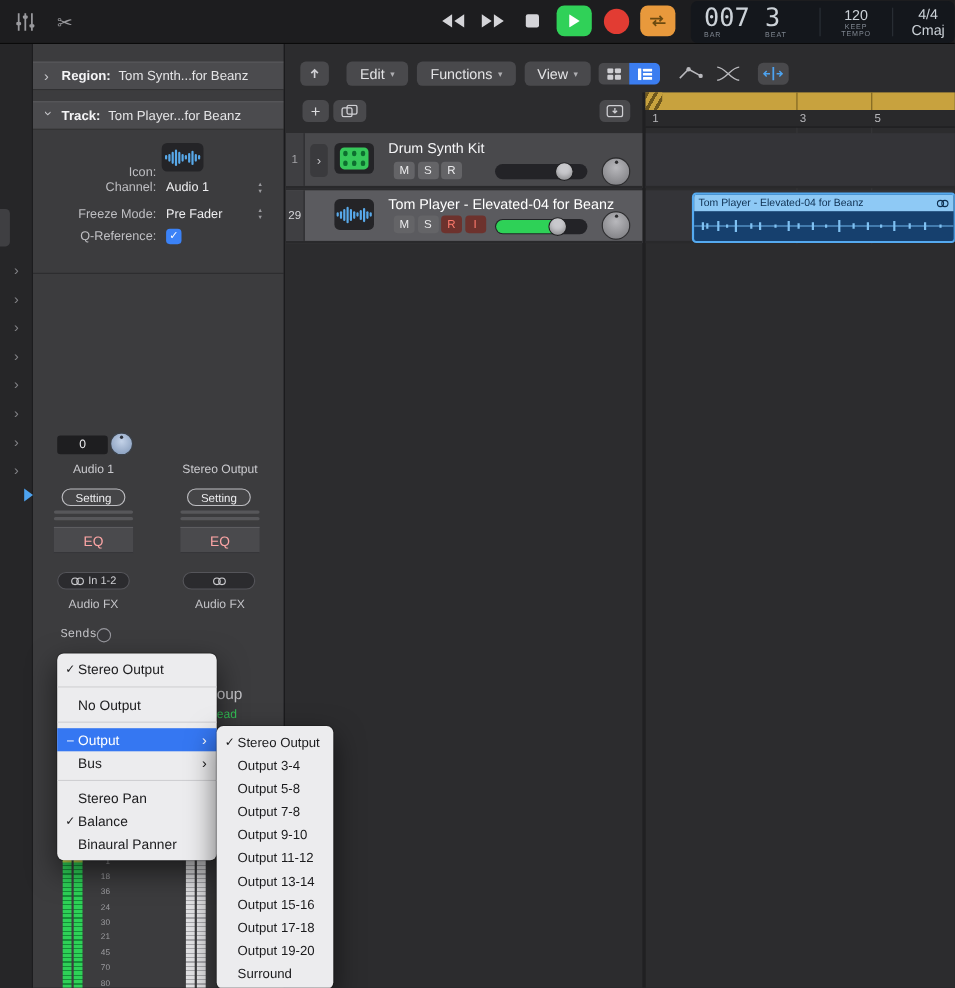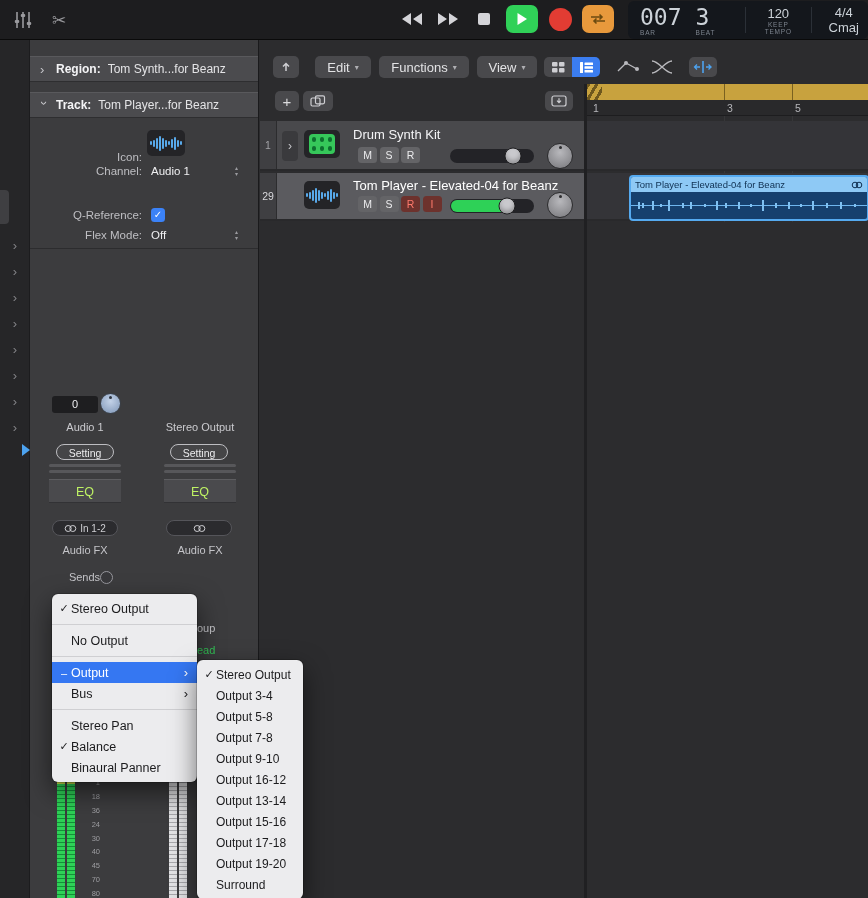--- a/index.html
+++ b/index.html
@@ -53,30 +53,30 @@
   .wf-bars i{width:2px;background:#58a9ea;border-radius:1px;display:block;}
   #insp-divider{position:absolute;left:0;top:208px;width:228px;height:1px;background:#2c2c2e;}
   #gain-box{position:absolute;left:22px;top:356px;width:46px;height:17px;background:#1e1e20;border-radius:3px;color:#ededef;font-size:11px;line-height:17px;text-align:center;}
   #gain-knob{position:absolute;left:70px;top:353px;width:21px;height:21px;border-radius:50%;background:radial-gradient(circle at 50% 38%,#c3d2e8,#7e95b6);border:1px solid #3a4048;box-sizing:border-box;}
   #gain-knob::after{content:"";position:absolute;left:50%;top:2px;width:3px;height:3px;margin-left:-1.5px;border-radius:50%;background:#2e3440;}
   .strip-name{position:absolute;width:72px;text-align:center;font-size:11px;color:#cbcbcf;white-space:nowrap;}
   #name-left{left:19px;top:381px;}#name-right{left:134px;top:381px;}
   .pill-btn{position:absolute;width:58px;height:16px;border:1px solid #bdbdc1;border-radius:9px;font-size:10.5px;color:#ececee;text-align:center;line-height:16px;background:rgba(255,255,255,.05);box-sizing:border-box;}
   #setting-left{left:26px;top:404px;}#setting-right{left:140px;top:404px;}
   .slot{position:absolute;width:72px;height:3px;background:#57575a;border-radius:1.5px;}
-  .eq-box{position:absolute;width:72px;height:24px;background:#4a4a4d;border-top:1px solid #5d5d60;border-bottom:1px solid #323235;color:#bef264;font-size:12.5px;text-align:center;line-height:24px;box-sizing:border-box;}
+  .eq-box{position:absolute;width:72px;height:24px;background:#4a4a4d;border-top:1px solid #5d5d60;border-bottom:1px solid #323235;color:#fca5a5;font-size:12.5px;text-align:center;line-height:24px;box-sizing:border-box;}
   #eq-left{left:19px;top:439px;}#eq-right{left:134px;top:439px;}
   .io-pill{position:absolute;width:66px;height:16px;background:#2b2b2e;border:1px solid #55555a;border-radius:9px;color:#cfcfd3;font-size:10px;display:flex;align-items:center;justify-content:center;gap:3px;box-sizing:border-box;}
   #input-left{left:22px;top:480px;}#input-right{left:136px;top:480px;}
   .fx-label{position:absolute;width:72px;text-align:center;font-size:11px;color:#c4c4c8;}
   #fx-left{left:19px;top:504px;}#fx-right{left:134px;top:504px;}
-  #sends-row{position:absolute;left:19px;top:529px;width:80px;height:16px;display:flex;align-items:center;justify-content:center;padding:0 2px 0 6px;box-sizing:border-box;}
+  #sends-row{position:absolute;left:19px;top:529px;width:80px;height:16px;display:flex;align-items:center;justify-content:flex-start;padding:0 2px 0 6px;box-sizing:border-box;font-family:Liberation Mono, monospace;}
   #sends-label{font-size:11px;color:#c4c4c8;}
   #sends-knob{width:13px;height:13px;border-radius:50%;border:1.5px solid #97979d;background:#39393c;box-sizing:border-box;}
-  #partial-group{position:absolute;left:167px;top:582px;font-size:11px;color:#c4c4c8;}
+  #partial-group{position:absolute;left:167px;top:582px;font-size:14px;color:#c4c4c8;}
   #partial-read{position:absolute;left:167px;top:604px;font-size:11px;color:#35c759;}
   .meter{position:absolute;width:8px;height:119px;}
   #m-g1{left:27px;top:739px;}#m-g2{left:37px;top:739px;}
   #m-w1{left:139px;top:739px;}#m-w2{left:149px;top:739px;}
   .meter.green{background:repeating-linear-gradient(to bottom,var(--meter-green) 0 3px,#149038 3px 4px);}
   .meter.green::before{content:"";position:absolute;left:0;right:0;top:0;height:5px;background:#c9dd4a;}
   .meter.white{background:repeating-linear-gradient(to bottom,#e2e2e4 0 3px,#a8a8ac 3px 4px);}
   #meter-scale{position:absolute;left:48px;top:739px;width:22px;height:119px;display:flex;flex-direction:column;justify-content:space-between;align-items:flex-end;}
   .scale-num{font-size:7.5px;line-height:8px;color:#9d9da1;}
   
@@ -266,31 +266,31 @@
     </div>
   </div>
   <div class="prow" id="prow-channel">
     <span class="p-label">Channel:</span>
     <span class="p-value">Audio 1</span>
     <span class="stepper">
         <span>▴</span>
         <span>▾</span>
       </span>
   </div>
-  <div class="prow" id="prow-qref">
-    <span class="p-label">Q-Reference:</span>
-    <span class="checkbox">✓</span>
-  </div>
-  <div class="prow" id="prow-flex">
-    <span class="p-label">Flex Mode:</span>
-    <span class="p-value">Off</span>
+  <div class="prow" id="prow-freeze">
+    <span class="p-label">Freeze Mode:</span>
+    <span class="p-value">Pre Fader</span>
     <span class="stepper">
         <span>▴</span>
         <span>▾</span>
       </span>
+  </div>
+  <div class="prow" id="prow-qref">
+    <span class="p-label">Q-Reference:</span>
+    <span class="checkbox">✓</span>
   </div>
   <div id="insp-divider"></div>
 
   <div id="gain-box">0</div>
   <div id="gain-knob"></div>
   <div class="strip-name" id="name-left">Audio 1</div>
   <div class="strip-name" id="name-right">Stereo Output</div>
   <div class="pill-btn" id="setting-left">Setting</div>
   <div class="pill-btn" id="setting-right">Setting</div>
   <div class="slot" style="left:19px;top:424px"></div>
@@ -321,21 +321,21 @@
   <div id="partial-group">oup</div>
   <div id="partial-read">ead</div>
   <div class="meter green" id="m-g1"></div>
   <div class="meter green" id="m-g2"></div>
   <div id="meter-scale">
       <div class="scale-num">1</div>
       <div class="scale-num">18</div>
       <div class="scale-num">36</div>
       <div class="scale-num">24</div>
       <div class="scale-num">30</div>
-      <div class="scale-num">40</div>
+      <div class="scale-num">21</div>
       <div class="scale-num">45</div>
       <div class="scale-num">70</div>
       <div class="scale-num">80</div>
     </div>
   <div class="meter white" id="m-w1"></div>
   <div class="meter white" id="m-w2"></div>
 </div>
 
 <div id="main">
   <div class="iconbtn" id="catch-btn">
@@ -550,21 +550,21 @@
     <div class="menu-item">
       <span class="mk"></span>
       <span class="lb">Output 7-8</span>
     </div>
     <div class="menu-item">
       <span class="mk"></span>
       <span class="lb">Output 9-10</span>
     </div>
     <div class="menu-item">
       <span class="mk"></span>
-      <span class="lb">Output 16-12</span>
+      <span class="lb">Output 11-12</span>
     </div>
     <div class="menu-item">
       <span class="mk"></span>
       <span class="lb">Output 13-14</span>
     </div>
     <div class="menu-item">
       <span class="mk"></span>
       <span class="lb">Output 15-16</span>
     </div>
     <div class="menu-item">

